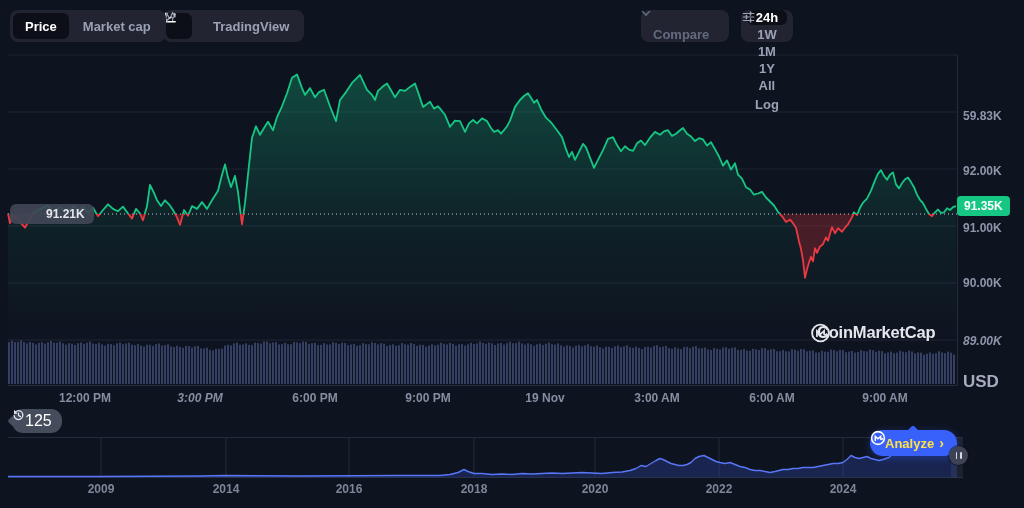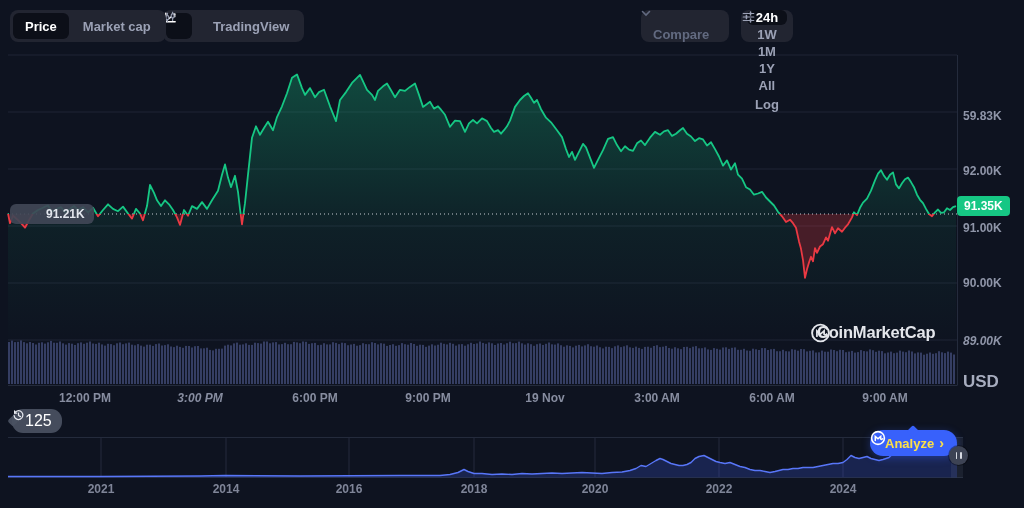--- a/index.html
+++ b/index.html
@@ -493,21 +493,21 @@
       <span class="xlab" style="left: 85px;">12:00 PM</span>
       <span class="xlab" style="left: 200px; font-style: italic;">3:00 PM</span>
       <span class="xlab" style="left: 315px;">6:00 PM</span>
       <span class="xlab" style="left: 428px;">9:00 PM</span>
       <span class="xlab" style="left: 545px;">19 Nov</span>
       <span class="xlab" style="left: 657px;">3:00 AM</span>
       <span class="xlab" style="left: 772px;">6:00 AM</span>
       <span class="xlab" style="left: 885px;">9:00 AM</span>
     </div>
   <div id="year-axis">
-      <span class="yearlab" style="left: 101px;">2021</span>
+      <span class="yearlab" style="left: 101px;">2009</span>
       <span class="yearlab" style="left: 226px;">2014</span>
       <span class="yearlab" style="left: 349px;">2016</span>
       <span class="yearlab" style="left: 474px;">2018</span>
       <span class="yearlab" style="left: 595px;">2020</span>
       <span class="yearlab" style="left: 719px;">2022</span>
       <span class="yearlab" style="left: 843px;">2024</span>
     </div>
 
   <div id="open-pill" style="top: 214px; padding-left: 36px;">91.21K</div>
   <div id="price-badge" style="top: 206.1px;">91.35K</div>

